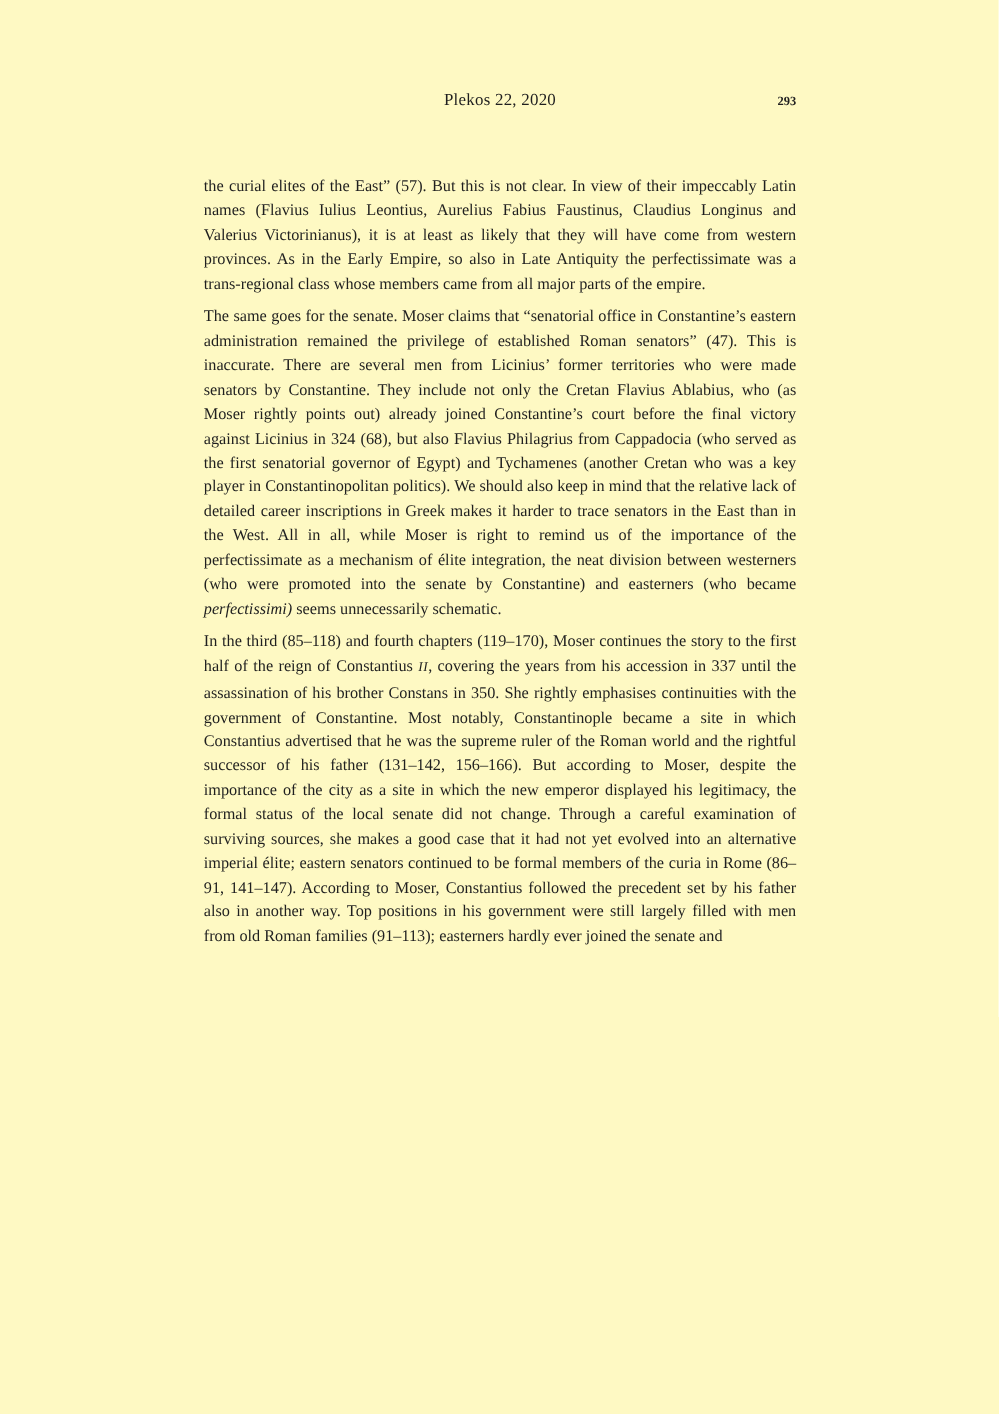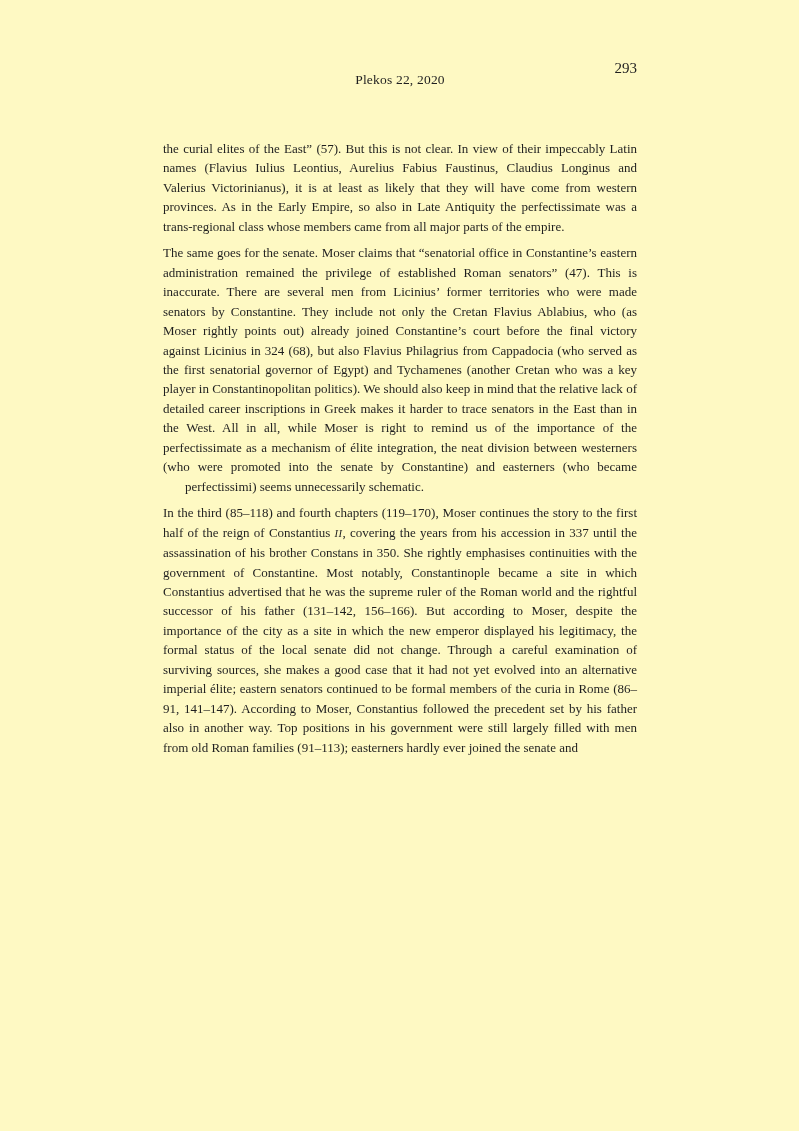--- a/index.html
+++ b/index.html
@@ -20,39 +20,40 @@
     position: absolute;
     top: 72px;
     left: 163px;
     width: 474px;
     text-align: center;
     font-size: 13.5px;
     letter-spacing: 0.2px;
   }
   .page-number {
     position: absolute;
-    top: 60px;
+    top: 76px;
     right: 162px;
-    font-size: 15px;
+    font-size: 10px;
+    font-weight: bold;
   }
   .body-text {
     position: absolute;
     top: 139px;
     left: 163px;
     width: 474px;
     font-size: 13px;
     line-height: 19.45px;
     text-align: justify;
     text-justify: inter-word;
   }
   .para {
     margin: 0 0 7px 0;
   }
   .italic {
-    margin-left: 22px;
+    font-style: italic;
   }
   .smallcaps {
     font-size: 0.82em;
     letter-spacing: 0.4px;
     font-style: italic;
   }
 </style>
 </head>
 <body>
 

